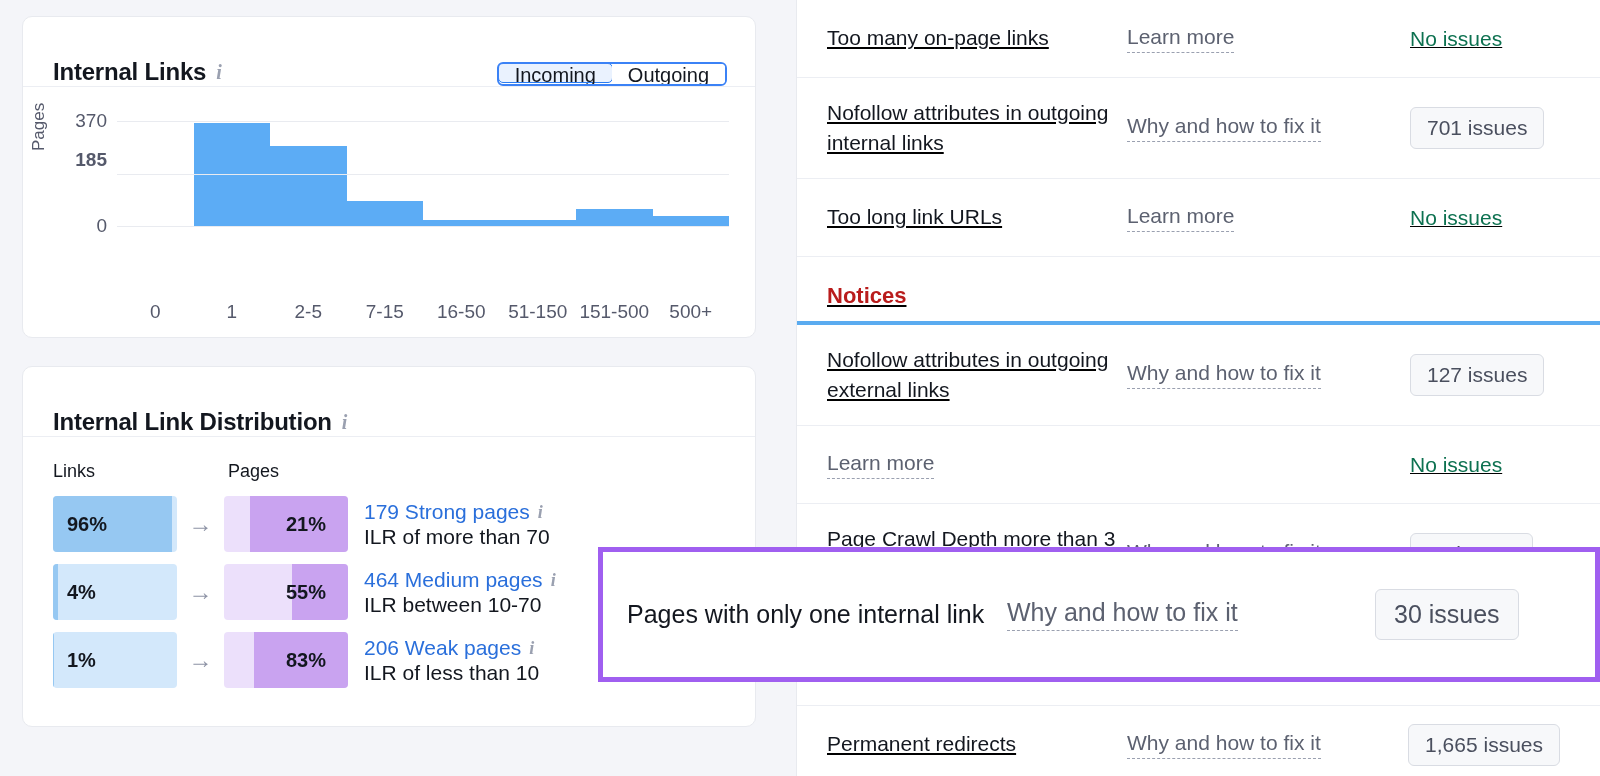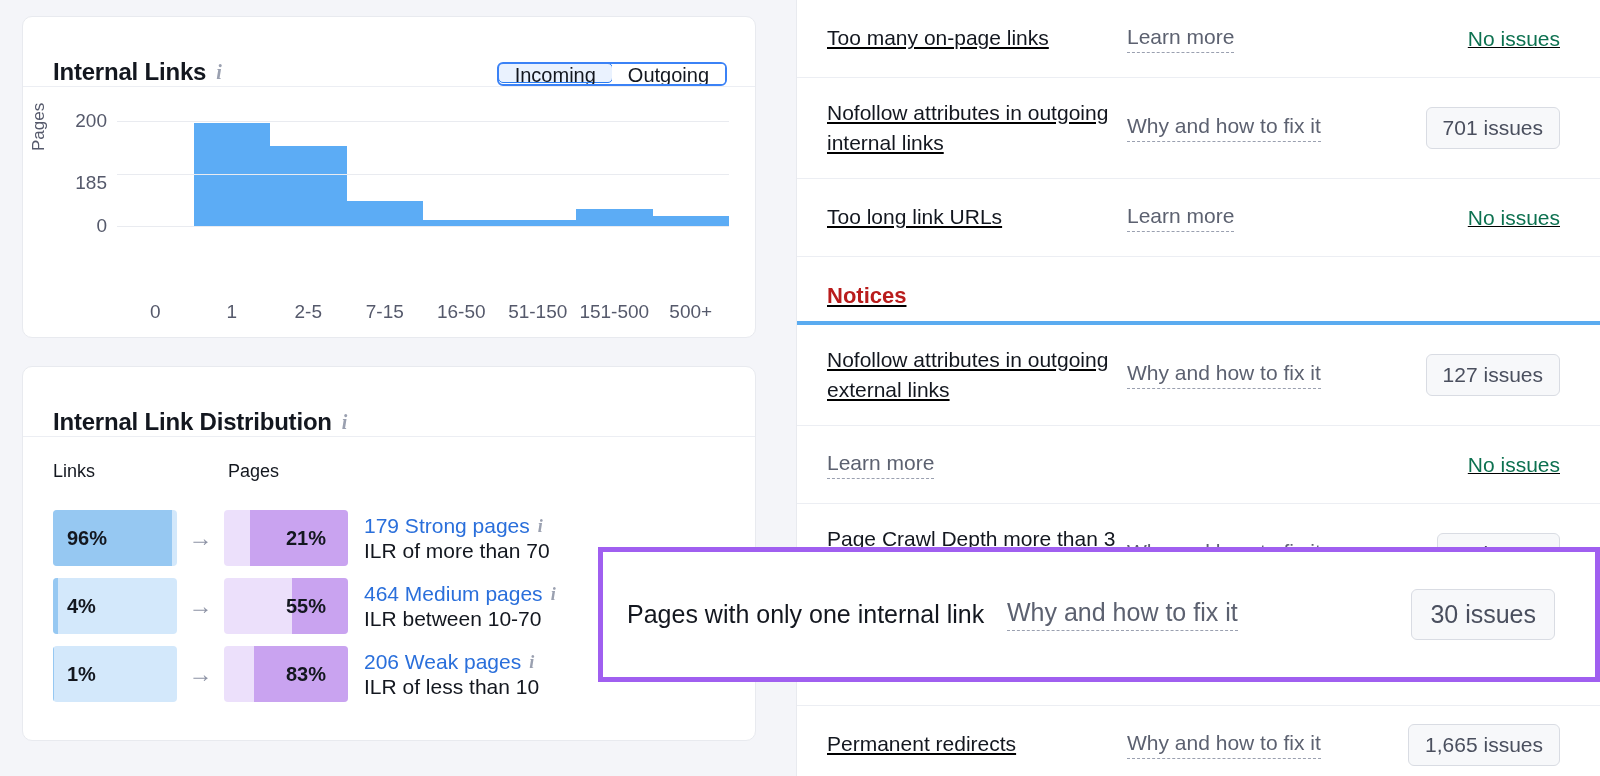--- a/index.html
+++ b/index.html
@@ -81,21 +81,21 @@
     display: flex; align-items: flex-end;
   }
   .bar-slot { flex: 1; display: flex; align-items: flex-end; justify-content: center; height: 100%; }
   .bar { width: 100%; background: #5cacf5; }
   .x-labels { display: flex; margin-left: 68px; margin-top: 8px; }
   .x-label { flex: 1; text-align: center; font-size: 19px; color: #55596b; }
 
   
   .dist-card { margin-top: 28px; }
   .dist-body { padding: 24px 26px 26px 30px; }
-  .dist-headers { display: flex; margin-bottom: 28px; }
+  .dist-headers { display: flex; margin-bottom: 14px; }
   .dh-links { width: 124px; font-size: 18px; color: #13171f; }
   .dh-arrow { width: 47px; }
   .dh-pages { width: 124px; font-size: 18px; color: #13171f; padding-left: 4px; }
 
   .dist-row { display: flex; align-items: center; margin-bottom: 12px; }
   .meter {
     position: relative; width: 124px; height: 56px; border-radius: 4px; overflow: hidden;
     display: flex; align-items: center;
   }
   .meter.links { background: #d3e8fb; }
@@ -133,21 +133,21 @@
   .issue-row.tall { min-height: 101px; }
   .issue-name {
     width: 300px; font-size: 21px; color: #13171f; line-height: 1.45;
   }
   .issue-link-cell { flex: 1; }
   .issue-link {
     font-size: 21px; color: #5c6170;
     border-bottom: 1px dashed #9aa0b0;
     padding-bottom: 3px; cursor: pointer; display: inline-block;
   }
-  .issue-status { min-width: 150px; text-align: right; }
+  .issue-status { min-width: 150px; text-align: left; }
   .no-issues { font-size: 21px; color: #0d7150; }
   .pill {
     display: inline-block; font-size: 21px; color: #4a4f5e;
     background: #f7f8fa; border: 1px solid #d9dce3; border-radius: 6px;
     padding: 8px 16px; cursor: pointer;
   }
   .section-head {
     padding: 26px 38px 12px 30px; font-size: 22px; font-weight: bold; color: #b91c1c;
   }
   .accent-bar { height: 4px; background: #5aabf0; }
@@ -184,22 +184,22 @@
           <button class="active">Incoming</button>
           <button>Outgoing</button>
         </div>
       </div>
 
       <div class="chart-body">
         <div class="y-axis-label">Pages</div>
         <div class="chart-grid">
           <div class="y-ticks">
               <div class="y-tick" style="top: 113px;">0</div>
-              <div class="y-tick" style="top: 70px;">185</div>
-              <div class="y-tick" style="top: 8.475px;">200</div>
+              <div class="y-tick" style="top: 47px; font-weight: bold;">185</div>
+              <div class="y-tick" style="top: 8.475px;">370</div>
             </div>
           <div class="plot">
             <div class="bars">
                 <div class="bar-slot"></div>
                 <div class="bar-slot">
                   <div class="bar" style="height: 103.112px; background: rgb(92, 172, 245);"></div>
                 </div>
                 <div class="bar-slot">
                   <div class="bar" style="height: 80.5125px; background: rgb(92, 172, 245);"></div>
                 </div>

